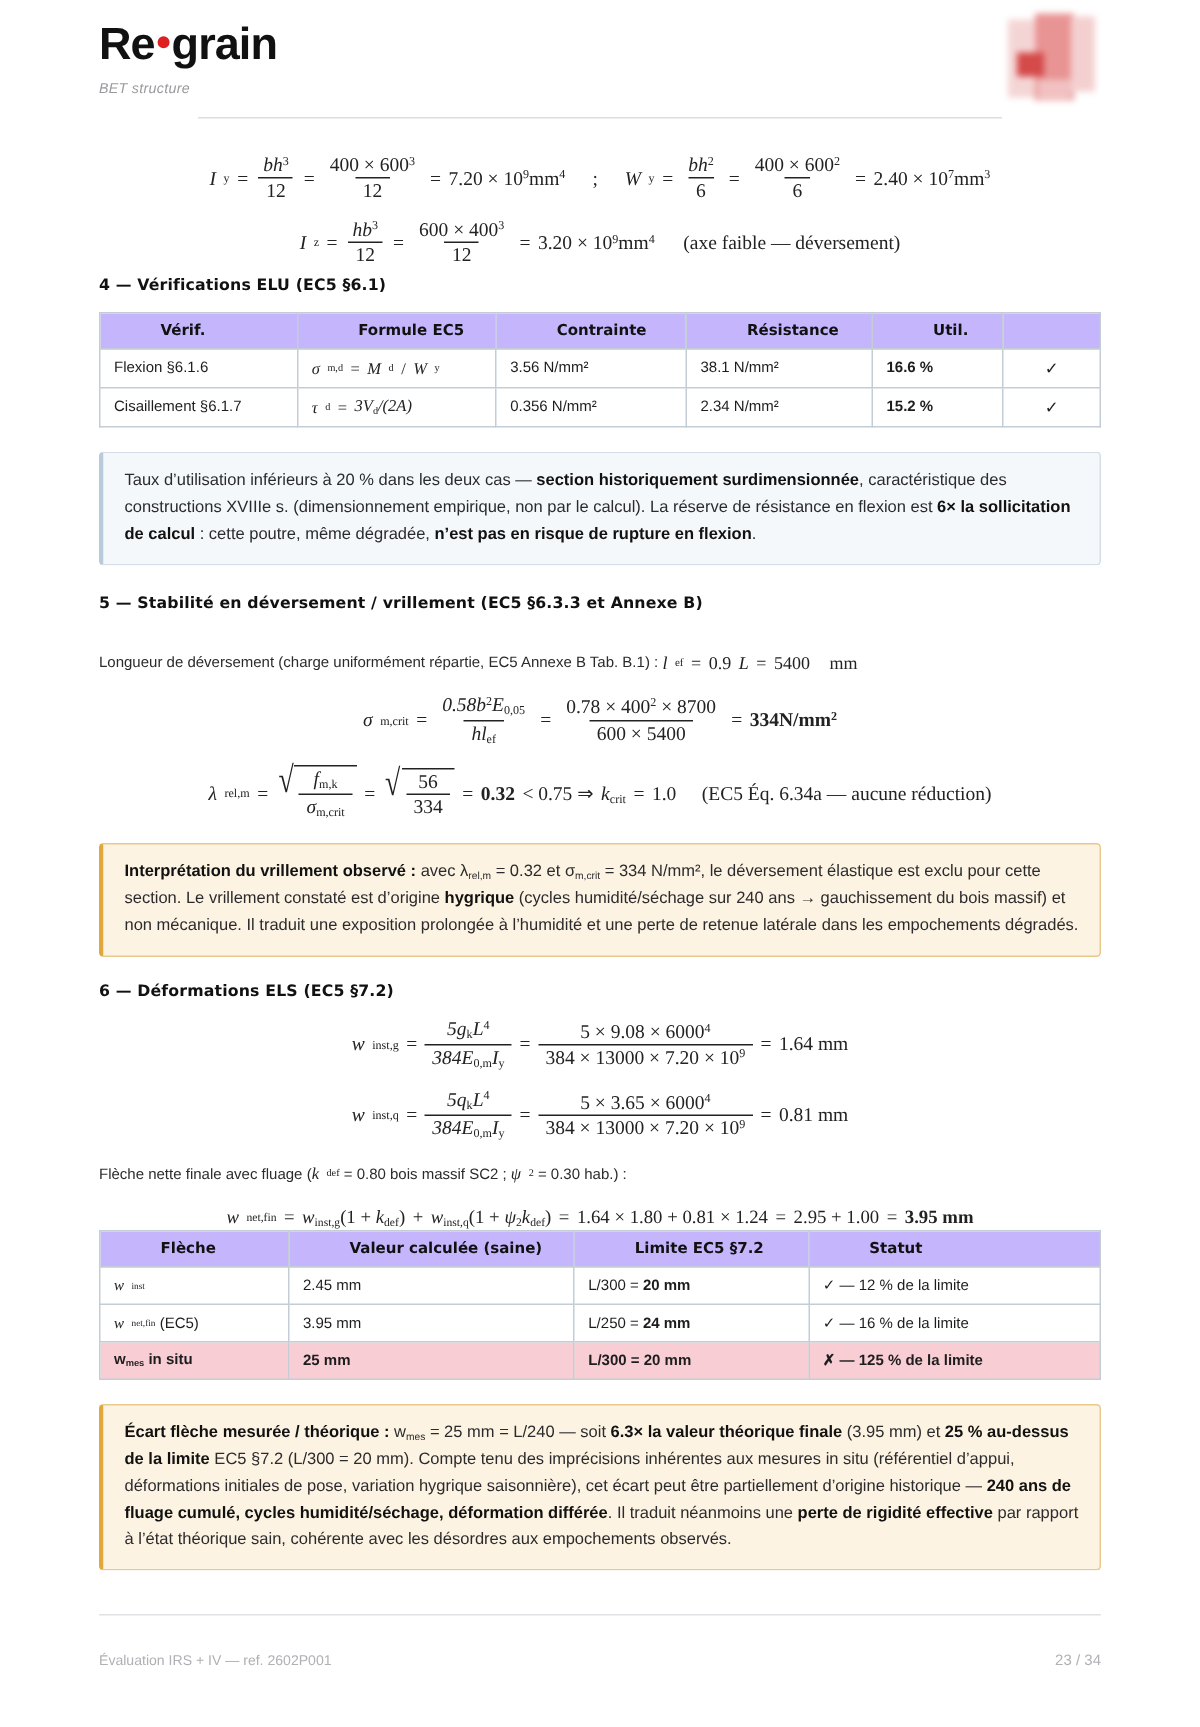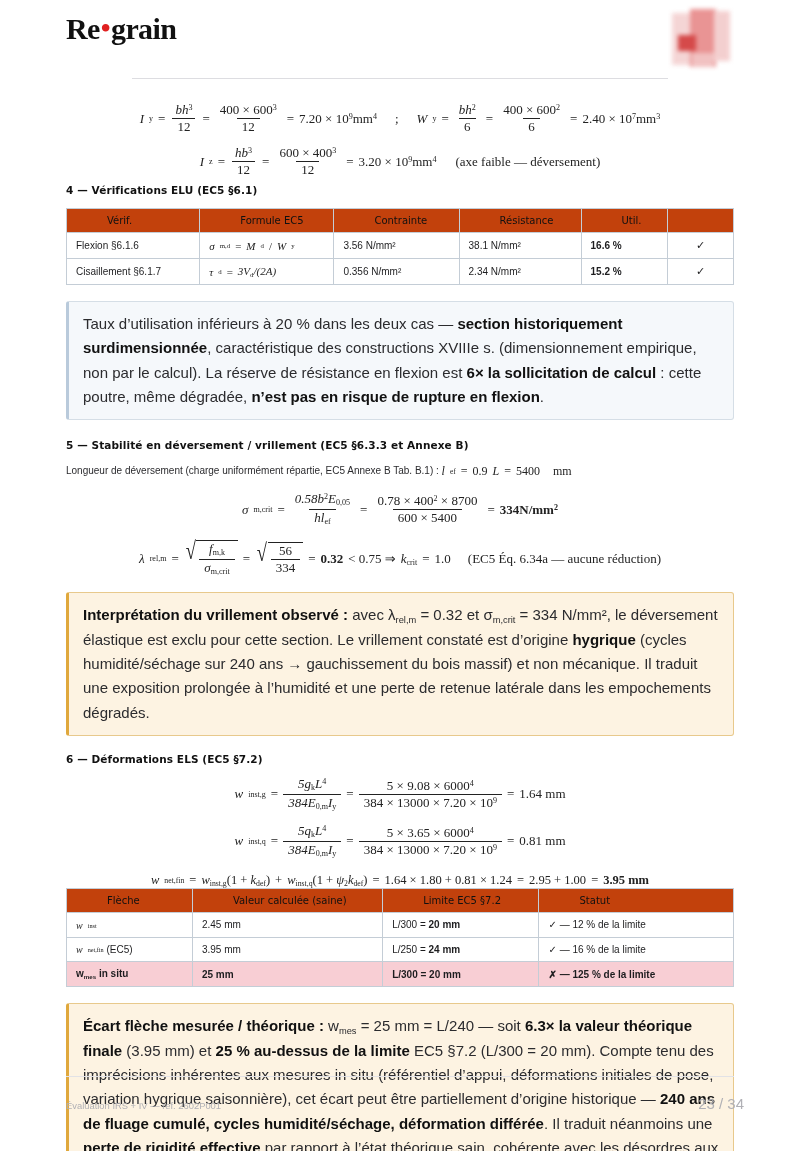--- a/index.html
+++ b/index.html
@@ -8,21 +8,21 @@
     background:#ffffff;
     font-family:"Liberation Sans", sans-serif;
     color:#1d1d1f;
     -webkit-font-smoothing:antialiased;
   }
   .page { position:relative; width:800px; height:1151px; box-sizing:border-box; padding:0 66px; }
 
   
   .hdr { position:relative; padding-top:14px; height:76px; }
   .logo {
-    font-family:Liberation Serif, serif;
+    font-family:Liberation Sans, sans-serif;
     font-weight:bold; font-size:30px; letter-spacing:-0.6px;
     color:#111; line-height:1; white-space:nowrap;
   }
   .logo .dot { color:#e02020; font-size:28px; vertical-align:2px; padding:0 1px; }
   .tagline {
     margin-top:9px; font-size:9.5px; font-style:italic; color:#9a9a9e; letter-spacing:.2px;
   }
   .brandmark {
     position:absolute; right:0px; top:9px; width:66px; height:60px;
     filter:blur(2.2px); opacity:.92;
@@ -54,54 +54,55 @@
   .sqrt > .bodyx { border-top:1.1px solid #222; padding:1px 3px 0 3px; display:flex; align-items:center; }
   .op { font-style:normal; }
 
   
   table.tbl { border-collapse:collapse; font-size:10px; }
   table.tbl th, table.tbl td {
     border:1px solid #c4cdd6; padding:6px 9px; text-align:left; vertical-align:middle;
     color:#1d1d1f; font-weight:normal;
   }
   table.tbl thead th {
-    background:#c2410c; font-weight:normal; font-size:10px; color:#111;
+    background:#c4b5fd; font-weight:bold; font-size:10px; color:#111;
     font-family:"DejaVu Sans", sans-serif;
     padding-left:40px;
   }
   table.tbl td.strong { font-weight:bold; }
   table.tbl td.ctr { text-align:center; }
   tr.danger td { background:#f8ced4; font-weight:bold; }
   .chk { color:#2b2b2e; font-size:11px; }
 
   
   .callout {
-    box-sizing:border-box; font-size:15px; line-height:1.62; color:#2b2b2e;
+    box-sizing:border-box; font-size:11px; line-height:1.62; color:#2b2b2e;
     padding:10px 13px 10px 14px; border-radius:3px;
   }
   .callout b, .callout strong { font-weight:bold; color:#111; }
   .callout.info  { background:#f5f8fb; border:1px solid #d5dee6; border-left:3px solid #b9cadb; }
   .callout.warn  { background:#fdf3e2; border:1px solid #e8c98c; border-left:3px solid #e0a83c; }
 
   
   .ftr-rule { position:absolute; left:66px; right:66px; bottom:74px; height:1px; background:#e2e2e6; }
-  .ftr { position:absolute; left:66px; right:56px; bottom:35px; color:#b0b0b5; font-size:9.4px; line-height:1.62;margin-top:24px; }
+  .ftr { position:absolute; left:66px; right:66px; bottom:35px; color:#b0b0b5; font-size:9.4px; line-height:1.62;margin-top:24px; }
   .ftr .row { display:flex; justify-content:space-between; align-items:baseline; }
   .ftr .l1 { font-weight:normal; }
   .ftr .l2 { font-style:italic; }
-  .ftr .pg { font-size:15px;text-align:center; }
+  .ftr .pg { font-size:10px;text-align:center; }
   .ftr b { font-weight:bold; }
 </style>
 </head>
 <body>
 
 <div class="page">
 
   <div class="hdr">
     <div class="logo"><span>Re</span><span class="dot">•</span><span>grain</span></div>
+    <div class="tagline">BET structure</div>
 
     <div class="brandmark">
       <i style="left:4px;  top:4px;  width:20px; height:52px; background:#f4d2d2;"></i>
       <i style="left:22px; top:0px;  width:26px; height:58px; background:#e88b8b;"></i>
       <i style="left:46px; top:2px;  width:16px; height:50px; background:#f3cccc;"></i>
       <i style="left:10px; top:26px; width:18px; height:16px; background:#d23b3b;"></i>
       <i style="left:24px; top:44px; width:22px; height:14px; background:#f0bcbc;"></i>
     </div>
     <div class="hdr-rule"></div>
   </div>
@@ -213,21 +214,21 @@
       </tr>
     </tbody>
   </table>
 
   <div class="callout info" style="margin-top:16px;">
     <span>Taux d’utilisation inférieurs à 20 % dans les deux cas — </span><b>section historiquement surdimensionnée</b><span>, caractéristique des constructions XVIIIe s. (dimensionnement empirique, non par le calcul). La réserve de résistance en flexion est </span><b>6× la sollicitation de calcul</b><span> : cette poutre, même dégradée, </span><b>n’est pas en risque de rupture en flexion</b><span>.</span>
   </div>
 
   <div style="margin-top:19px;" class="sec-h">5 — Stabilité en déversement / vrillement (EC5 §6.3.3 et Annexe B)</div>
 
-  <div class="para" style="margin-top:11px;">
+  <div class="para" style="margin-top:25px;">
     <span>Longueur de déversement (charge uniformément répartie, EC5 Annexe B Tab. B.1) :</span>
     <span class="m" style="font-size:12px;">
       <span class="v">l</span><sub>ef</sub>
       <span class="op">=</span><span>0.9</span><span class="v">L</span>
       <span class="op">=</span><span>5400</span>&nbsp;<span>mm</span>
     </span>
   </div>
 
   <div class="mathline" style="margin-top:12px;">
     <span class="m">
@@ -319,20 +320,29 @@
       <span class="op">=</span>
       <span class="frac">
         <span class="num"><span>5 × 3.65 × 6000</span><sup>4</sup></span>
         <span class="den"><span>384 × 13000 × 7.20 × 10</span><sup>9</sup></span>
       </span>
       <span class="op">=</span>
       <span><span>0.81</span>&nbsp;<span>mm</span></span>
     </span>
   </div>
 
+  <div class="para" style="margin-top:14px;">
+    <span>Flèche nette finale avec fluage (</span><span class="m sm" style="font-size:11px;">
+        <i class="v">k</i>
+        <sub>def</sub>
+      </span><span> = 0.80 bois massif SC2 ; </span><span class="m sm" style="font-size:11px;">
+        <i class="v">ψ</i>
+        <sub>2</sub>
+      </span><span> = 0.30 hab.) :</span>
+  </div>
 
   <div class="mathline" style="margin-top:11px;">
     <span class="m" style="font-size:12.5px;">
       <span class="v">w</span>
         <sub>net,fin</sub>
       <span class="op">=</span>
       <span><i class="v">w</i><sub>inst,g</sub><span>(1 +</span>&nbsp;<i class="v">k</i><sub>def</sub><span>)</span></span>
       <span class="op">+</span>
       <span><i class="v">w</i><sub>inst,q</sub><span>(1 +</span>&nbsp;<i class="v">ψ</i><sub>2</sub><i class="v">k</i><sub>def</sub><span>)</span></span>
       <span class="op">=</span>

